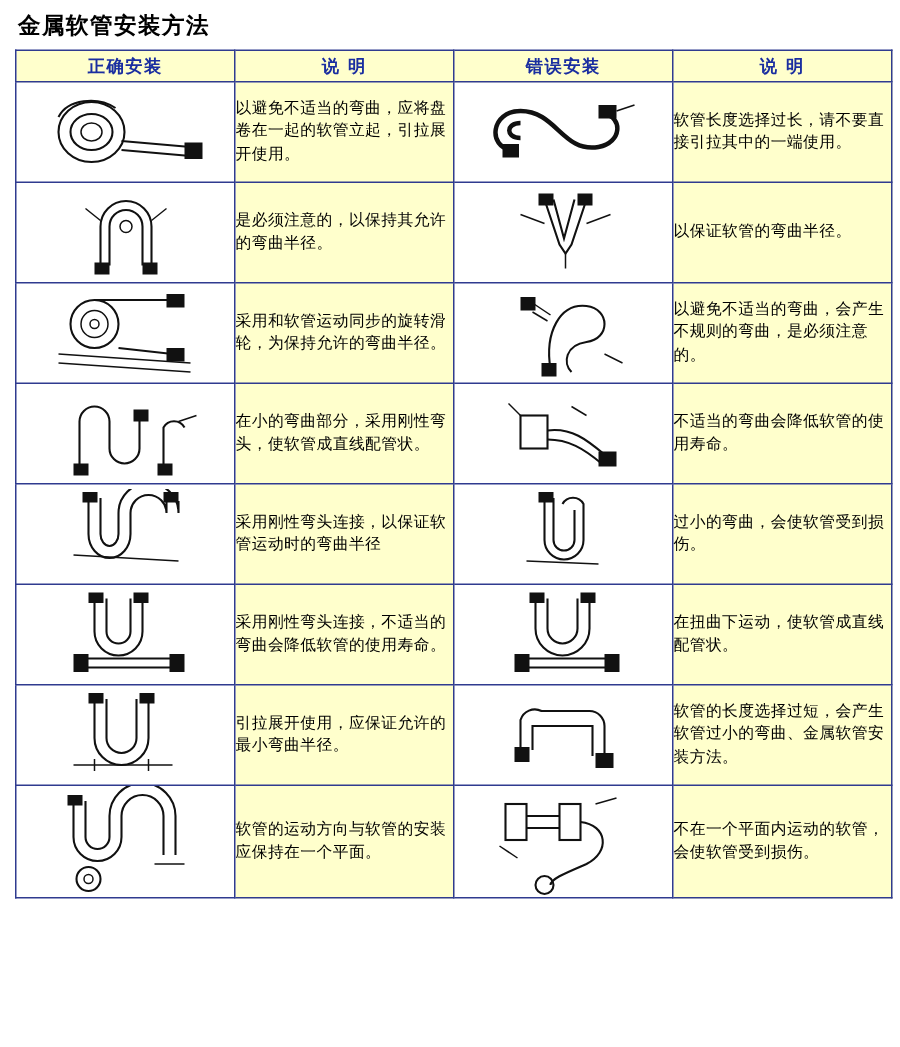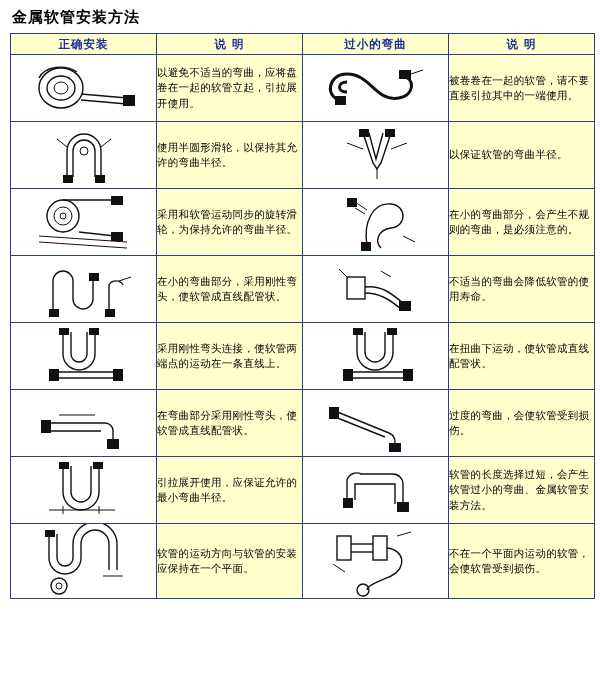--- a/index.html
+++ b/index.html
@@ -73,21 +73,21 @@
 
 <div class="page">
 
   <div class="title">金属软管安装方法</div>
 
   <table class="main">
     <thead>
       <tr>
         <th class="col-img">正确安装</th>
         <th class="col-txt">说  明</th>
-        <th class="col-img">过小的弯曲</th>
+        <th class="col-img">错误安装</th>
         <th class="col-txt">说  明</th>
       </tr>
     </thead>
     <tbody>
 
       <tr>
         <td class="imgcell">
           <svg width="130" height="60" viewBox="0 0 130 60">
             <ellipse class="sketch" cx="42" cy="30" rx="22" ry="20"></ellipse>
             <ellipse class="sketch" cx="42" cy="30" rx="14" ry="12"></ellipse>
@@ -101,36 +101,36 @@
         <td class="txtcell">以避免不适当的弯曲，应将盘卷在一起的软管立起，引拉展开使用。</td>
         <td class="imgcell">
           <svg width="130" height="60" viewBox="0 0 130 60">
             <path class="sketch" style="stroke-width:3" d="M30 42 C14 40 16 16 36 16 C60 16 64 44 88 40 C104 37 104 20 92 18"></path>
             <path class="sketch" style="stroke-width:3" d="M36 24 C26 24 26 34 36 34"></path>
             <rect class="solidblk" x="88" y="12" width="12" height="9"></rect>
             <rect class="solidblk" x="24" y="38" width="11" height="9"></rect>
             <path class="sketch-thin" d="M100 16 L112 12"></path>
           </svg>
         </td>
-        <td class="txtcell">被卷卷在一起的软管，请不要直接引拉其中的一端使用。</td>
+        <td class="txtcell">软管长度选择过长，请不要直接引拉其中的一端使用。</td>
       </tr>
 
       <tr>
         <td class="imgcell">
           <svg width="130" height="60" viewBox="0 0 130 60">
             <path class="sketch" d="M48 52 L48 26 A17 17 0 0 1 82 26 L82 52"></path>
             <path class="sketch" d="M54 52 L54 26 A11 11 0 0 1 76 26 L76 52"></path>
             <circle class="sketch-thin" cx="65" cy="26" r="4"></circle>
             <rect class="solidblk" x="44" y="50" width="10" height="8"></rect>
             <rect class="solidblk" x="76" y="50" width="10" height="8"></rect>
             <path class="sketch-thin" d="M38 14 L48 22"></path>
             <path class="sketch-thin" d="M92 14 L82 22"></path>
           </svg>
         </td>
-        <td class="txtcell">使用半圆形滑轮，以保持其允许的弯曲半径。</td>
+        <td class="txtcell">是必须注意的，以保持其允许的弯曲半径。</td>
         <td class="imgcell">
           <svg width="130" height="60" viewBox="0 0 130 60">
             <path class="sketch" d="M52 8 L62 38 L66 44 L70 38 L80 8"></path>
             <path class="sketch" d="M58 8 L65 34 L72 8"></path>
             <path class="sketch-thin" d="M66 44 L66 54"></path>
             <rect class="solidblk" x="48" y="4" width="10" height="8"></rect>
             <rect class="solidblk" x="74" y="4" width="10" height="8"></rect>
             <path class="sketch-thin" d="M36 18 L52 24"></path>
             <path class="sketch-thin" d="M96 18 L80 24"></path>
           </svg>
@@ -156,21 +156,21 @@
         <td class="imgcell">
           <svg width="130" height="60" viewBox="0 0 130 60">
             <path class="sketch" d="M56 54 C52 30 62 10 80 12 C96 14 96 34 80 36 C66 38 64 50 70 56"></path>
             <path class="sketch-thin" d="M44 10 L56 18"></path>
             <path class="sketch-thin" d="M44 16 L54 22"></path>
             <rect class="solidblk" x="50" y="50" width="10" height="9"></rect>
             <rect class="solidblk" x="36" y="6" width="10" height="9"></rect>
             <path class="sketch-thin" d="M92 44 L104 50"></path>
           </svg>
         </td>
-        <td class="txtcell">在小的弯曲部分，会产生不规则的弯曲，是必须注意的。</td>
+        <td class="txtcell">以避免不适当的弯曲，会产生不规则的弯曲，是必须注意的。</td>
       </tr>
 
       <tr>
         <td class="imgcell">
           <svg width="130" height="60" viewBox="0 0 130 60">
             <path class="sketch" d="M34 54 L34 22 A10 10 0 0 1 54 22 L54 40 A10 10 0 0 0 74 40 L74 20"></path>
             <path class="sketch" d="M90 54 L90 26 A8 8 0 0 1 104 26"></path>
             <rect class="solidblk" x="30" y="50" width="10" height="8"></rect>
             <rect class="solidblk" x="86" y="50" width="10" height="8"></rect>
             <rect class="solidblk" x="70" y="14" width="10" height="8"></rect>
@@ -184,71 +184,71 @@
             <path class="sketch" d="M54 28 C70 26 80 34 92 44"></path>
             <path class="sketch" d="M54 34 C68 34 78 40 90 50"></path>
             <rect class="solidblk" x="88" y="42" width="12" height="10"></rect>
             <path class="sketch-thin" d="M28 10 L36 18"></path>
             <path class="sketch-thin" d="M70 12 L80 18"></path>
           </svg>
         </td>
         <td class="txtcell">不适当的弯曲会降低软管的使用寿命。</td>
       </tr>
 
+      <tr>
+        <td class="imgcell">
+          <svg width="130" height="60" viewBox="0 0 130 60">
+            <path class="sketch" d="M40 6 L40 30 A14 16 0 0 0 68 30 L68 16 A12 12 0 0 1 92 16 L92 8"></path>
+            <path class="sketch" d="M48 6 L48 30 A6 8 0 0 0 60 30 L60 16 A20 20 0 0 1 100 16 L100 8"></path>
+            <rect class="solidblk" x="36" y="2" width="10" height="7"></rect>
+            <rect class="solidblk" x="90" y="2" width="10" height="7"></rect>
+            <path class="sketch-thin" d="M30 44 L100 48"></path>
+          </svg>
+        </td>
+        <td class="txtcell">采用刚性弯头连接，以保证软管运动时的弯曲半径</td>
+        <td class="imgcell">
+          <svg width="130" height="60" viewBox="0 0 130 60">
+            <path class="sketch" d="M52 6 L52 34 A13 13 0 0 0 78 34 L78 10 A8 8 0 0 0 64 10"></path>
+            <path class="sketch" d="M58 6 L58 34 A7 7 0 0 0 72 34 L72 14"></path>
+            <rect class="solidblk" x="48" y="2" width="10" height="7"></rect>
+            <path class="sketch-thin" d="M40 48 L88 50"></path>
+          </svg>
+        </td>
+        <td class="txtcell">过小的弯曲，会使软管受到损伤。</td>
+      </tr>
 
       <tr>
         <td class="imgcell">
           <svg width="130" height="60" viewBox="0 0 130 60">
             <path class="sketch" d="M44 6 L44 28 A16 16 0 0 0 76 28 L76 6"></path>
             <path class="sketch" d="M52 6 L52 28 A8 8 0 0 0 68 28 L68 6"></path>
             <rect class="solidblk" x="40" y="2" width="10" height="7"></rect>
             <rect class="solidblk" x="70" y="2" width="10" height="7"></rect>
             <path class="sketch" d="M36 46 L96 46"></path>
             <path class="sketch" d="M36 52 L96 52"></path>
             <rect class="solidblk" x="30" y="43" width="10" height="12"></rect>
             <rect class="solidblk" x="94" y="43" width="10" height="12"></rect>
           </svg>
         </td>
-        <td class="txtcell">采用刚性弯头连接，使软管两端点的运动在一条直线上。</td>
+        <td class="txtcell">采用刚性弯头连接，不适当的弯曲会降低软管的使用寿命。</td>
         <td class="imgcell">
           <svg width="130" height="60" viewBox="0 0 130 60">
             <path class="sketch" d="M46 6 L46 26 A18 18 0 0 0 82 26 L82 6"></path>
             <path class="sketch" d="M54 6 L54 26 A10 10 0 0 0 74 26 L74 6"></path>
             <rect class="solidblk" x="42" y="2" width="10" height="7"></rect>
             <rect class="solidblk" x="76" y="2" width="10" height="7"></rect>
             <path class="sketch" d="M38 46 L94 46"></path>
             <path class="sketch" d="M38 52 L94 52"></path>
             <rect class="solidblk" x="32" y="43" width="10" height="12"></rect>
             <rect class="solidblk" x="92" y="43" width="10" height="12"></rect>
           </svg>
         </td>
         <td class="txtcell">在扭曲下运动，使软管成直线配管状。</td>
       </tr>
 
-      <tr>
-        <td class="imgcell">
-          <svg width="130" height="60" viewBox="0 0 130 60">
-            <path class="sketch" d="M28 30 L86 30 A8 8 0 0 1 94 38 L94 50"></path>
-            <path class="sketch" d="M28 38 L82 38"></path>
-            <rect class="solidblk" x="22" y="27" width="10" height="13"></rect>
-            <rect class="solidblk" x="88" y="46" width="12" height="10"></rect>
-            <path class="sketch-thin" d="M40 22 L76 22"></path>
-          </svg>
-        </td>
-        <td class="txtcell">在弯曲部分采用刚性弯头，使软管成直线配管状。</td>
-        <td class="imgcell">
-          <svg width="130" height="60" viewBox="0 0 130 60">
-            <path class="sketch" d="M24 18 L78 40 A10 10 0 0 1 84 50 L84 54"></path>
-            <path class="sketch" d="M24 24 L74 44"></path>
-            <rect class="solidblk" x="18" y="14" width="10" height="12"></rect>
-            <rect class="solidblk" x="78" y="50" width="12" height="9"></rect>
-          </svg>
-        </td>
-        <td class="txtcell">过度的弯曲，会使软管受到损伤。</td>
-      </tr>
 
       <tr>
         <td class="imgcell">
           <svg width="130" height="60" viewBox="0 0 130 60">
             <path class="sketch" d="M44 6 L44 32 A18 18 0 0 0 80 32 L80 6"></path>
             <path class="sketch" d="M52 6 L52 32 A10 10 0 0 0 72 32 L72 6"></path>
             <rect class="solidblk" x="40" y="2" width="10" height="7"></rect>
             <rect class="solidblk" x="74" y="2" width="10" height="7"></rect>
             <path class="sketch-thin" d="M30 50 L96 50"></path>
             <path class="sketch-thin" d="M44 46 L44 54"></path>

